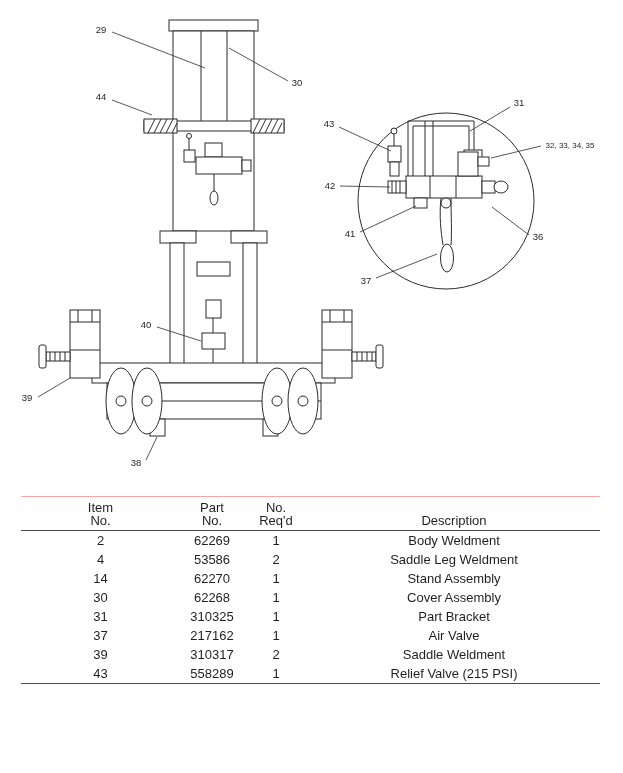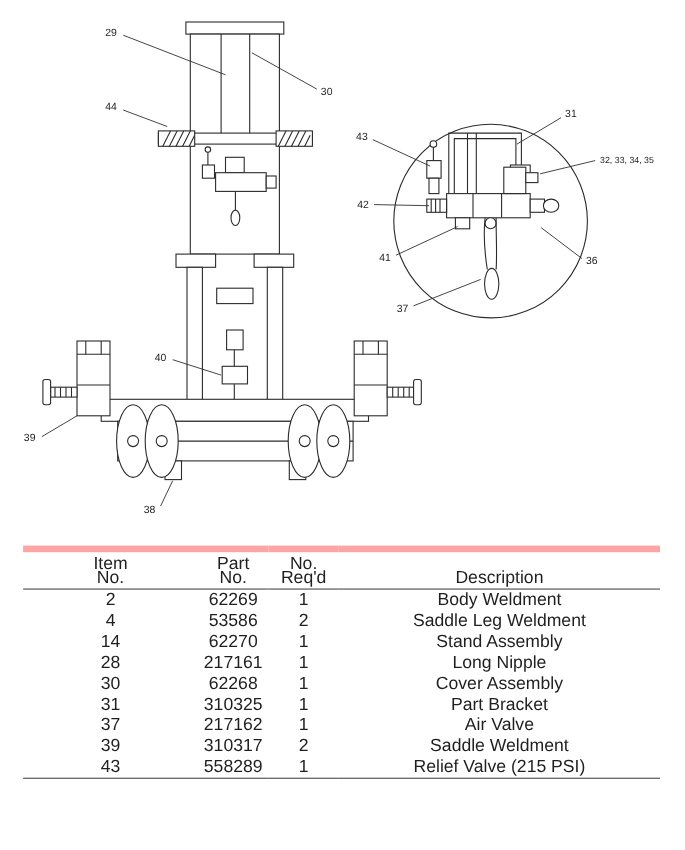--- a/index.html
+++ b/index.html
@@ -3,21 +3,21 @@
 <meta charset="utf-8">
 <style>
   html,body{margin:0;padding:0;background:#ffffff;}
   body{width:623px;height:773px;font-family:"Liberation Sans",sans-serif;color:#1f1f1f;position:relative;}
   .diagram-wrap{width:612px;height:492px;}
   svg text{font-family:"Liberation Sans",sans-serif;fill:#1f1f1f;}
   .callout-label{font-size:9.5px;}
   .callout-label-small{font-size:8px;}
   .table-wrap{margin:4px 0 0 21px;width:579px;}
   table.parts{width:100%;border-collapse:collapse;table-layout:fixed;
-    border-top:6px solid #fca5a5;border-bottom:1px solid #4a4a4a;font-size:16px;}
+    border-top:1px solid #fca5a5;border-bottom:1px solid #4a4a4a;font-size:13px;}
   table.parts thead tr{border-bottom:1px solid #4a4a4a;}
   table.parts th{font-weight:normal;vertical-align:bottom;padding:4px 0 3px;line-height:13px;text-align:center;}
   table.parts td{padding:3px 0 2px;line-height:14px;text-align:center;}
   th.h-item,td.c-item{padding-left:95px;}
   th.h-desc{text-align:left;padding-left:67px;margin-top:41px;}
   td.c-desc{text-align:left;padding-left:32px;margin-top:36px;}
   col.w-item{width:159px;} col.w-part{width:64px;} col.w-req{width:64px;} col.w-desc{width:292px;}
 </style>
 </head>
 <body>
@@ -210,26 +210,20 @@
         <td>2</td>
         <td class="c-desc">Saddle Leg Weldment</td>
       </tr>
       <tr>
         <td class="c-item">14</td>
         <td>62270</td>
         <td>1</td>
         <td class="c-desc">Stand Assembly</td>
       </tr>
       <tr>
-        <td class="c-item">28</td>
-        <td>217161</td>
-        <td>1</td>
-        <td class="c-desc">Long Nipple</td>
-      </tr>
-      <tr>
         <td class="c-item">30</td>
         <td>62268</td>
         <td>1</td>
         <td class="c-desc">Cover Assembly</td>
       </tr>
       <tr>
         <td class="c-item">31</td>
         <td>310325</td>
         <td>1</td>
         <td class="c-desc">Part Bracket</td>

